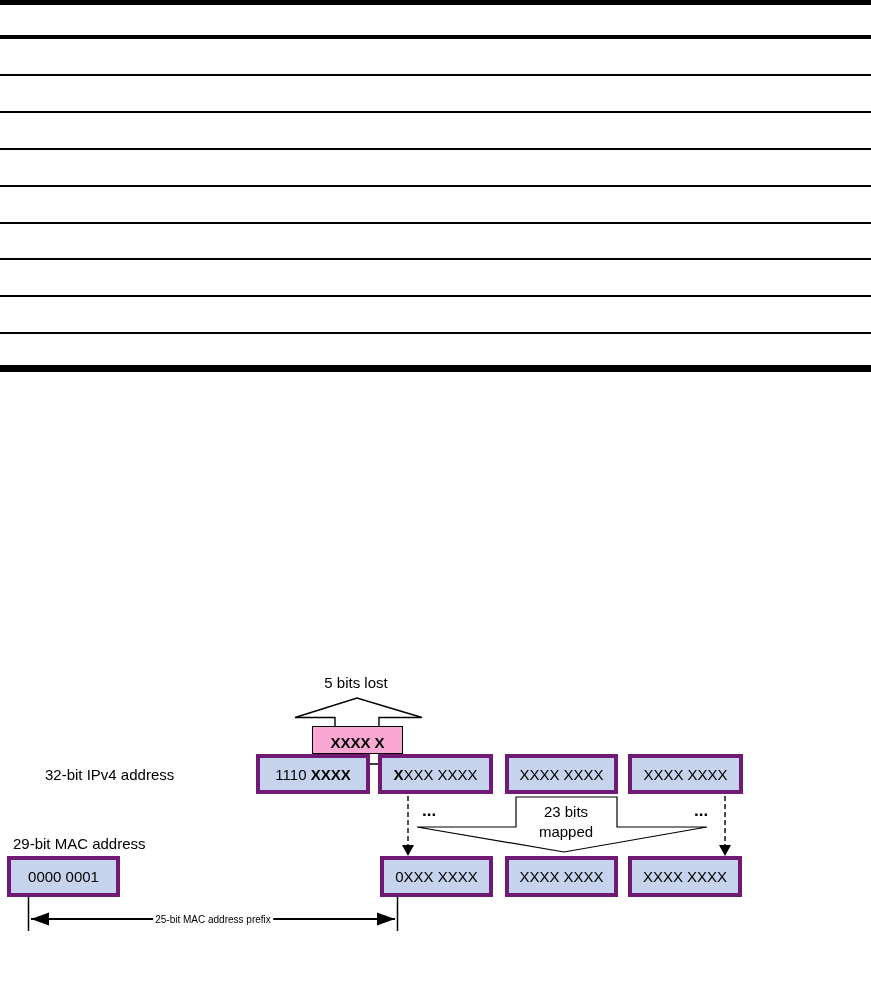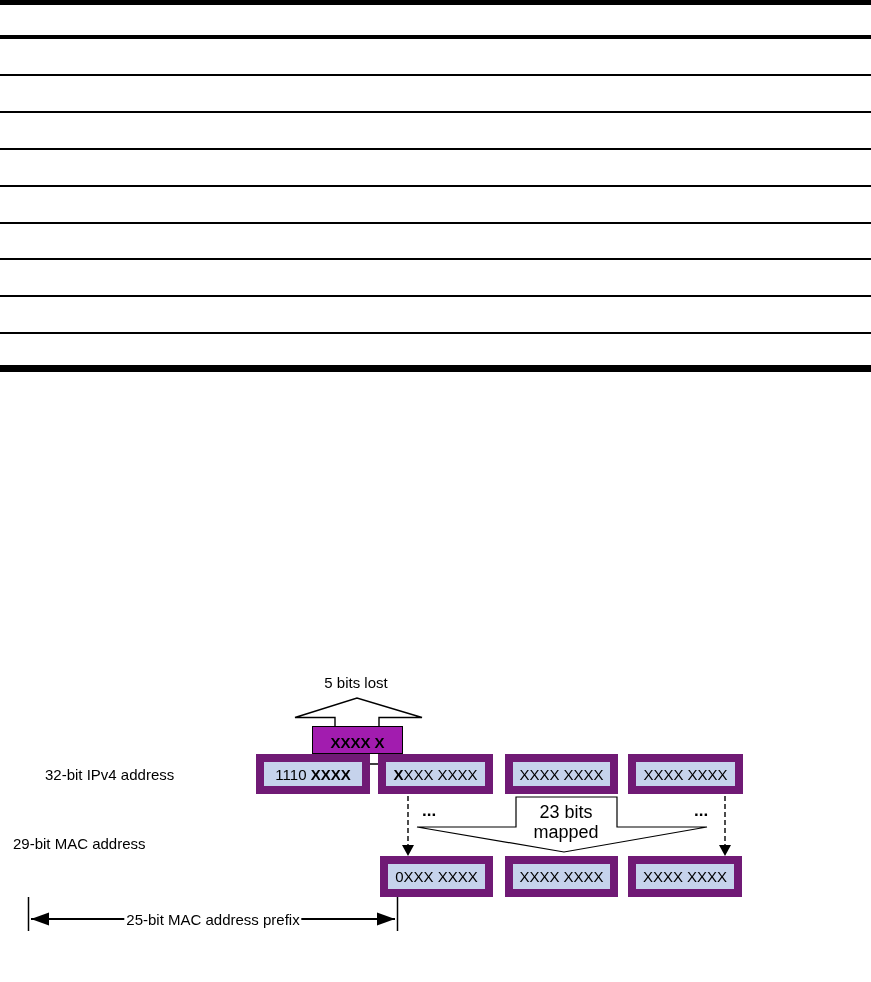--- a/index.html
+++ b/index.html
@@ -4,30 +4,30 @@
 <style>
   html,body{margin:0;padding:0;background:#fff;}
   .page{position:relative;width:871px;height:982px;background:#fff;overflow:hidden;
         font-family:"Liberation Sans","DejaVu Sans",sans-serif;color:#000;}
   .rule{position:absolute;left:0;width:871px;background:#000;}
   .fig{position:absolute;left:0;top:0;width:871px;height:788px;}
   .fig svg{position:absolute;left:0;top:0;pointer-events:none;}
   .lbl{position:absolute;font-size:15px;line-height:16px;white-space:nowrap;color:#000;}
   .ctr{text-align:center;}
   .b{font-weight:bold;}
-  .bbox{position:absolute;box-sizing:border-box;background:#c6d3ec;border:8px solid #701a75;
+  .bbox{position:absolute;box-sizing:border-box;background:#c6d3ec;border:4px solid #701a75;
         display:flex;align-items:center;justify-content:center;font-size:15px;white-space:nowrap;}
   .lostbox{position:absolute;left:312px;top:726px;width:91px;height:28px;box-sizing:border-box;
-        background:#a21caf;border:1.5px solid #000;display:flex;align-items:flex-end;justify-content:center;
+        background:#f9a8d4;border:1.5px solid #000;display:flex;align-items:flex-end;justify-content:center;
         font-size:15px;font-weight:bold;padding-bottom:2px;}
   .funnel-text{position:absolute;left:501px;top:802px;width:130px;text-align:center;
-        font-size:18px;line-height:20px;}
+        font-size:15px;line-height:20px;}
   .ellipsis{position:absolute;top:803px;font-size:17px;font-weight:bold;line-height:16px;}
   .prefix-lbl{position:absolute;left:213px;top:911px;transform:translateX(-50%);
-        background:#fff;padding:0 2px;font-size:15px;line-height:17px;white-space:nowrap;}
+        background:#fff;padding:0 2px;font-size:10px;line-height:17px;white-space:nowrap;}
 </style>
 </head>
 <body>
 
 <div class="page">
 
   <div>
     <div class="rule" style="top:0;height:5px;"></div>
     <div class="rule" style="top:35px;height:4px;"></div>
     <div class="rule" style="top:74px;height:2px;"></div>
@@ -88,20 +88,23 @@
     <div class="ellipsis" style="left:422px;">...</div>
     <div class="ellipsis" style="left:694px;">...</div>
 
     <div class="funnel-text">
       <div>23 bits</div>
       <div>mapped</div>
     </div>
 
     <div class="lbl" style="left:13px;top:836px;">29-bit MAC address</div>
 
+    <div class="bbox" style="left:7px;top:856px;width:113px;height:41px;">
+      <span>0000 0001</span>
+    </div>
     <div class="bbox" style="left:380px;top:856px;width:113px;height:41px;align-items:center;">
       <span>0XXX XXXX</span>
     </div>
     <div class="bbox" style="left:505px;top:856px;width:113px;height:41px;">
       <span>XXXX XXXX</span>
     </div>
     <div class="bbox" style="left:628px;top:856px;width:114px;height:41px;">
       <span>XXXX XXXX</span>
     </div>
 

